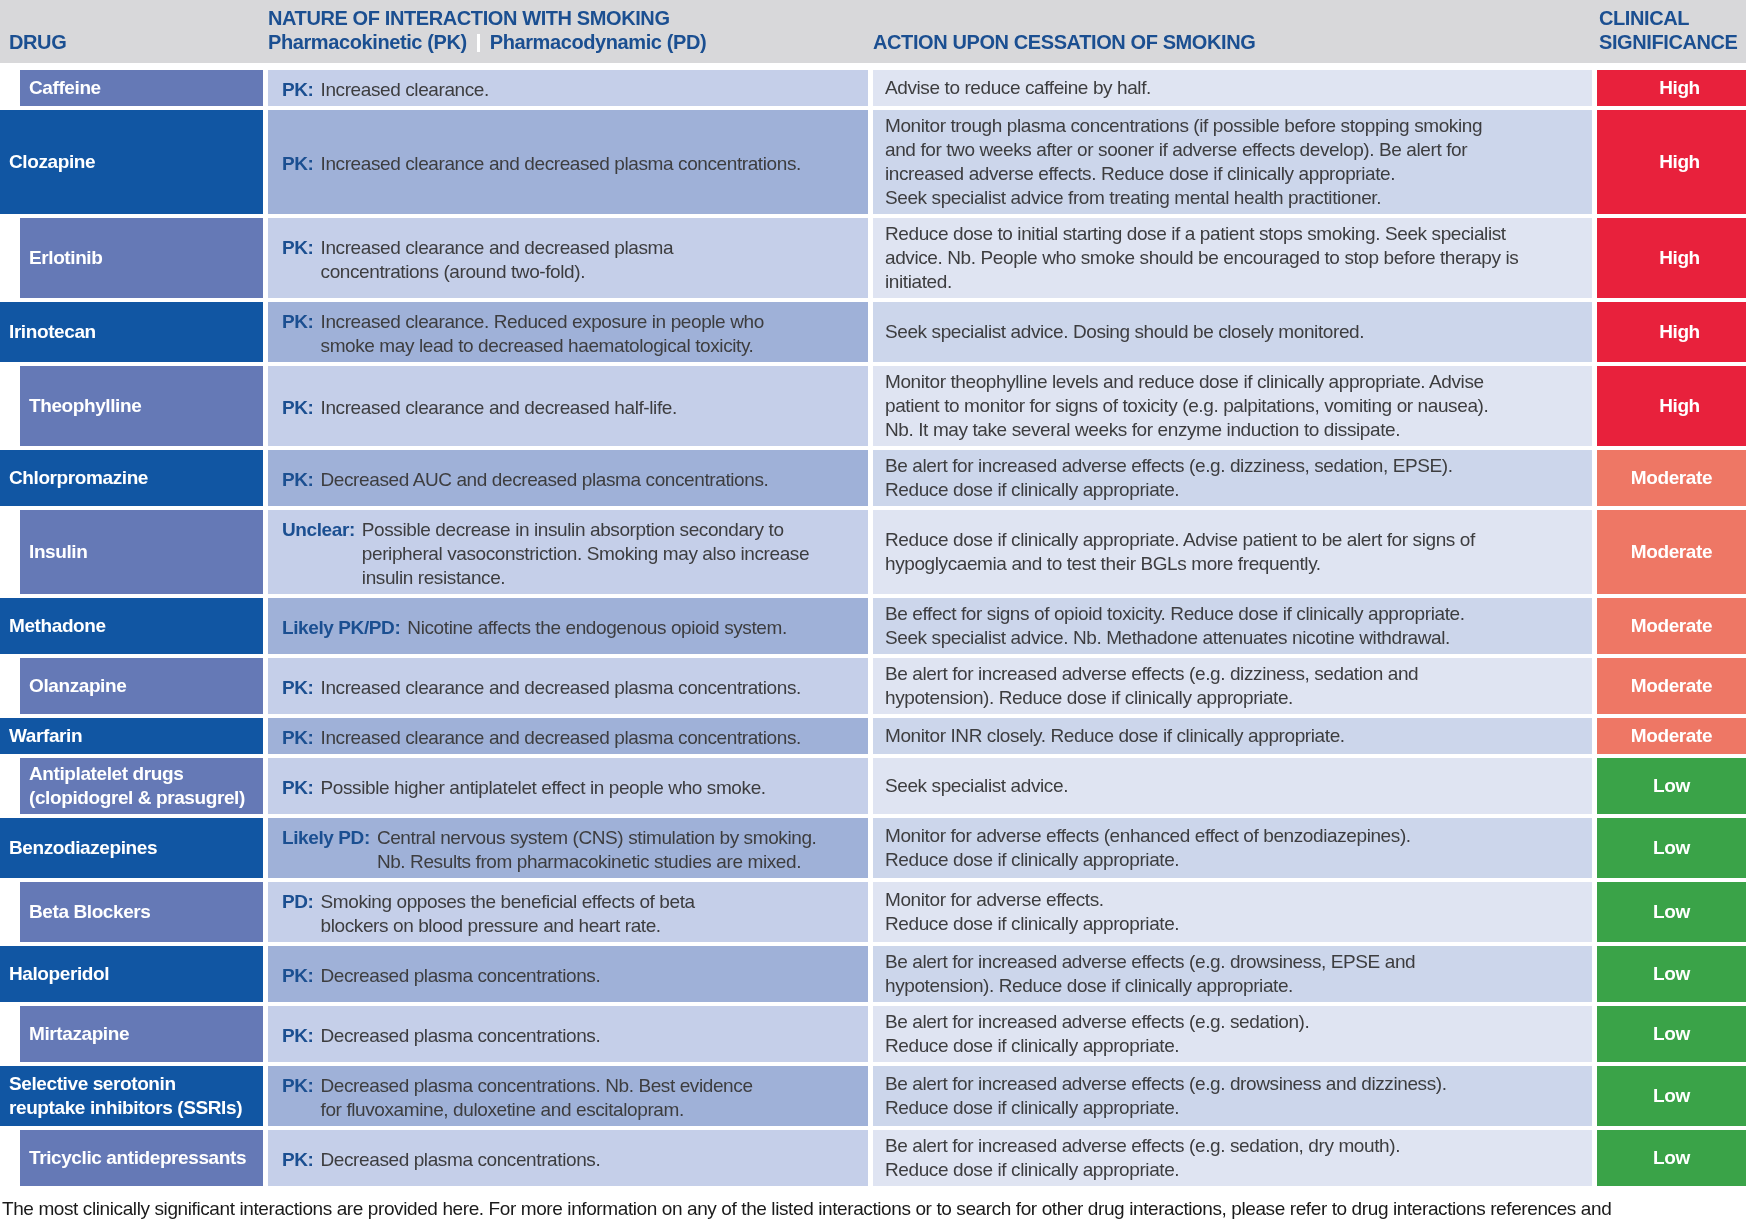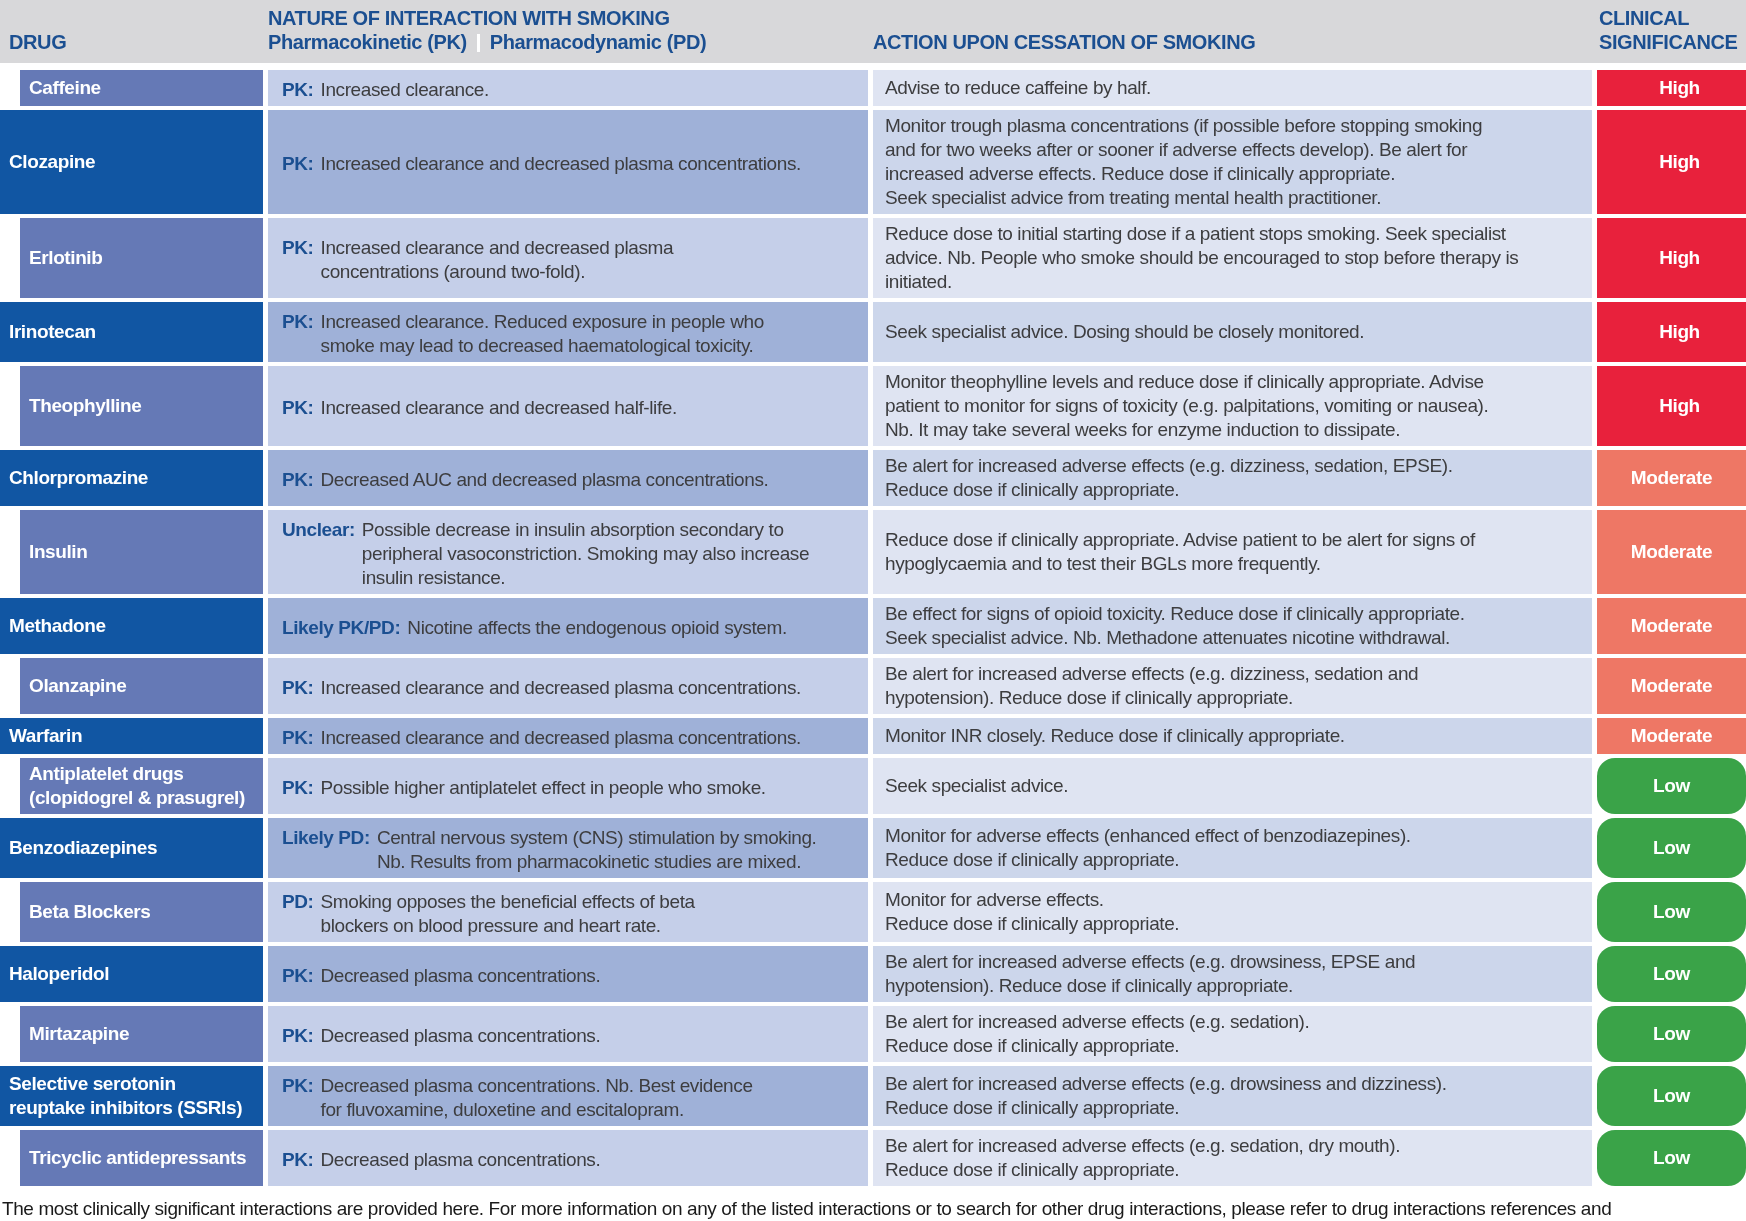--- a/index.html
+++ b/index.html
@@ -89,21 +89,21 @@
 
   .tone-a .drug   { background: var(--drug-a); margin-left: 20px; }
   .tone-b .drug   { background: var(--drug-b); }
   .tone-a .nature { background: var(--nature-a); }
   .tone-b .nature { background: var(--nature-b); }
   .tone-a .action { background: var(--action-a); }
   .tone-b .action { background: var(--action-b); }
 
   .level-high     { background: var(--high); padding-left: 16px; }
   .level-moderate { background: var(--moderate); }
-  .level-low      { background: var(--low); border-radius: 18px; }
+  .level-low      { background: var(--low); }
 
   
   .footer {
     margin-top: 10px;
     padding-left: 2px;
     font-size: 19px;
     line-height: 26px;
     color: var(--footer-text);
     white-space: pre-line;
   }

